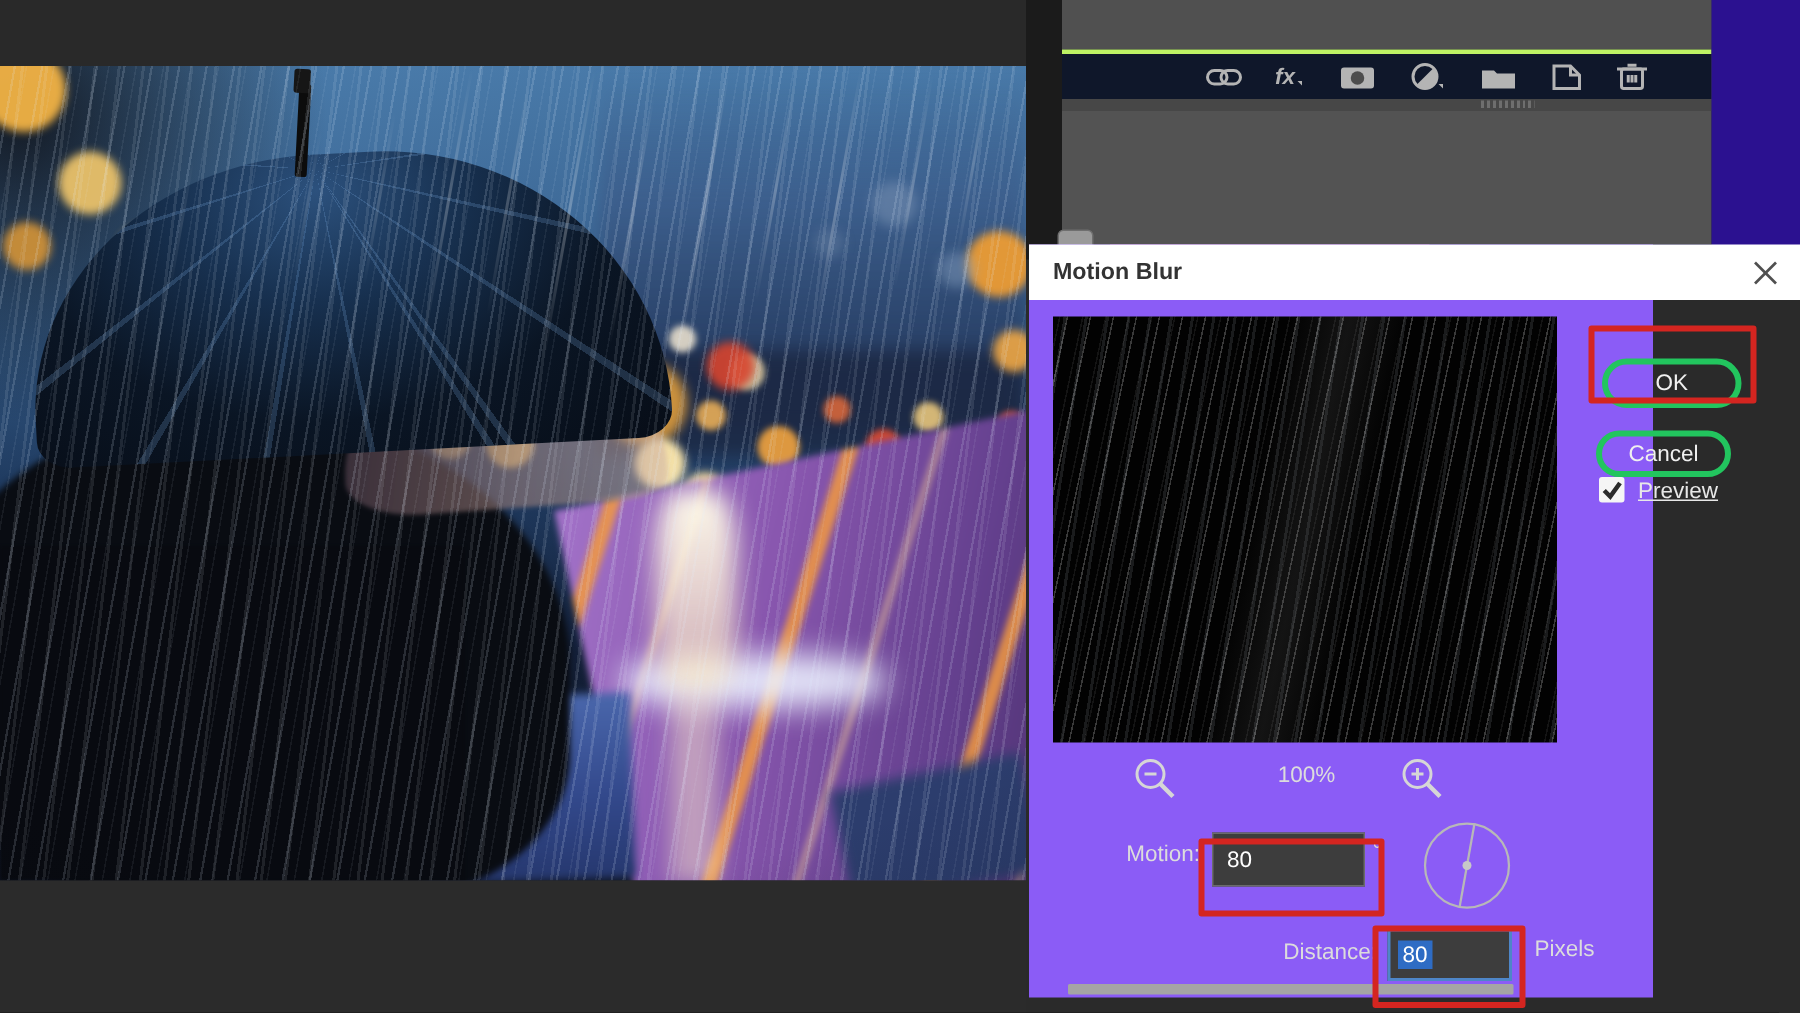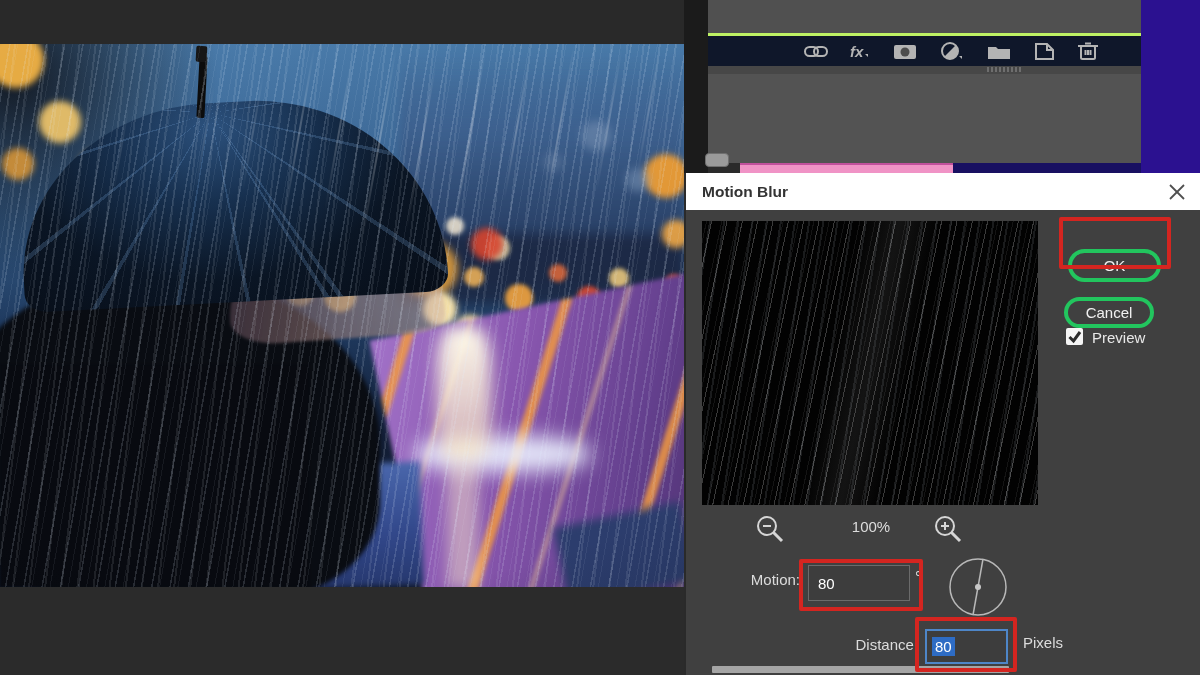--- a/index.html
+++ b/index.html
@@ -75,21 +75,21 @@
   .fx-glyph{color:#b4b4b4;font-size:15px;font-style:italic;font-weight:bold;line-height:1;}
 
   .purple-corner{position:absolute;left:1141px;top:0;width:59px;height:173px;background:#2b1190;}
   .progress-strip{position:absolute;left:708px;top:163px;width:433px;height:10px;background:#2a2a2a;display:flex;}
   .seg-gap{width:32px;height:100%;background:#2a2a2a;}
   .seg-pink{width:213px;height:100%;background:linear-gradient(180deg,#c1519c 0 2px,#f093c6 2px 100%);}
   .seg-navy{flex:1;height:100%;background:#181061;}
   .scroll-thumb{position:absolute;left:705px;top:153px;width:24px;height:14px;background:#9a9a9a;border:1px solid #6f6f6f;border-radius:4px;}
 
   
-  .dialog{position:absolute;left:686px;top:173px;width:514px;height:502px;background:#404040;}
+  .dialog{position:absolute;left:686px;top:163px;width:416px;height:502px;background:#8b5cf6;}
   .dlg-titlebar{position:absolute;left:0;top:0;width:514px;height:37px;background:#ffffff;}
   .dlg-title{position:absolute;left:16px;top:0;height:37px;line-height:37px;font-size:15.5px;font-weight:bold;color:#333;}
   .dlg-close{position:absolute;right:12px;top:8px;width:22px;height:22px;cursor:pointer;display:flex;align-items:center;justify-content:center;}
   .dlg-preview{position:absolute;left:16px;top:48px;width:336px;height:284px;background-color:#020202;
     background-image:
       linear-gradient(102deg,transparent 40%,rgba(120,120,120,.15) 50%,transparent 60%),
       repeating-linear-gradient(102deg,rgba(255,255,255,0) 0 4px,rgba(255,255,255,.07) 4px 5px,rgba(255,255,255,0) 5px 9px,rgba(255,255,255,.22) 9px 10px,rgba(255,255,255,0) 10px 15px),
       repeating-linear-gradient(99deg,rgba(255,255,255,0) 0 7px,rgba(200,210,220,.12) 7px 9px,rgba(255,255,255,0) 9px 14px);}
   .zoom-out{position:absolute;left:68px;top:341px;cursor:pointer;}
   .zoom-in{position:absolute;left:246px;top:341px;cursor:pointer;}
@@ -105,21 +105,21 @@
   .unit-deg{position:absolute;left:229px;top:396px;color:#dcdcdc;font-size:16px;}
   .unit-px{position:absolute;left:337px;top:461px;color:#dcdcdc;font-size:15px;}
   .dial{position:absolute;left:261px;top:383px;cursor:pointer;}
   .dlg-slider{position:absolute;left:26px;top:493px;width:297px;height:7px;background:#a5a5a5;border-radius:1px;cursor:pointer;}
   .btn-pill{position:absolute;border:4px solid #22c55e;border-radius:17px;background:transparent;
     color:#f0f0f0;font-size:15px;display:flex;align-items:center;justify-content:center;cursor:pointer;margin-top:23px;}
   .btn-ok{left:382px;top:53px;width:93px;height:33px;}
   .btn-cancel{left:378px;top:101px;width:90px;height:31px;border-radius:16px;}
   .chk{position:absolute;left:380px;top:155px;width:17px;height:17px;background:#f5f5f5;border-radius:2px;cursor:pointer;
     display:flex;align-items:center;justify-content:center;}
-  .chk-label{position:absolute;left:406px;top:156px;color:#e8e8e8;font-size:15px;}
+  .chk-label{position:absolute;left:406px;top:156px;color:#e8e8e8;font-size:15px;text-decoration:underline;}
 
   
   .anno{position:absolute;border:4px solid #d42520;border-radius:2px;pointer-events:none;}
   .anno-ok{left:1059px;top:217px;width:112px;height:52px;}
   .anno-angle{left:799px;top:559px;width:124px;height:52px;}
   .anno-distance{left:915px;top:617px;width:102px;height:55px;}
 </style>
 </head>
 <body>
 

